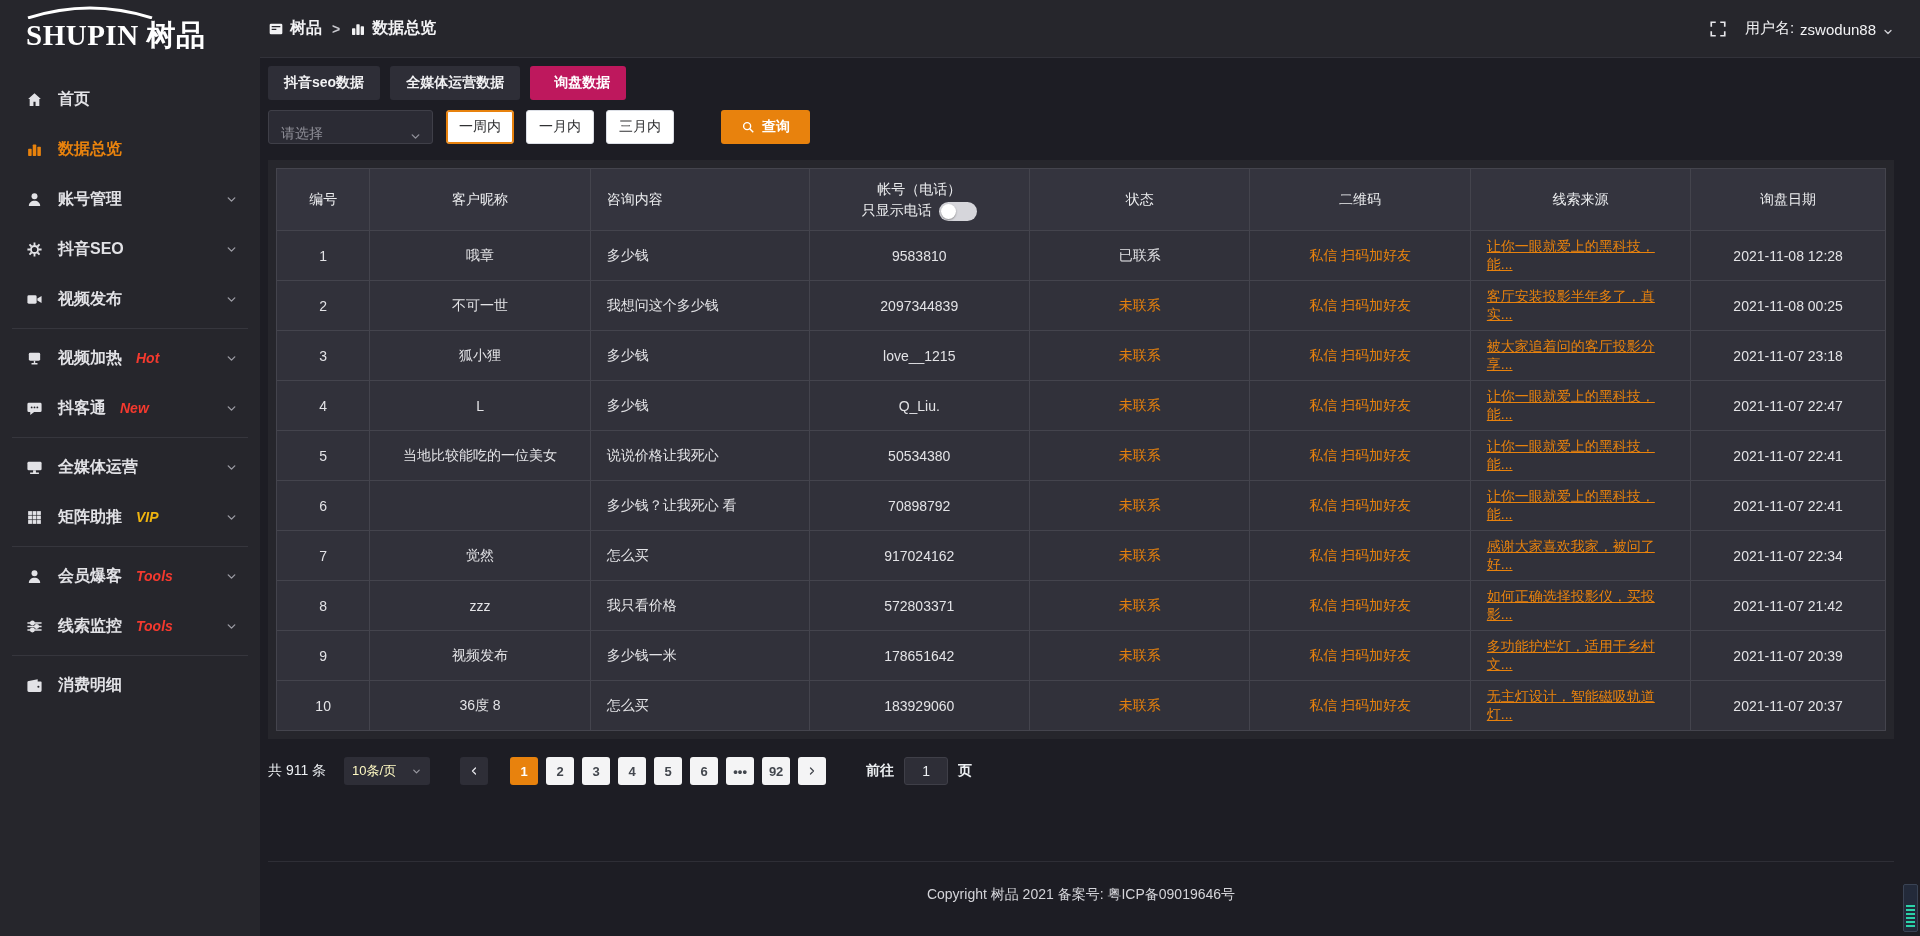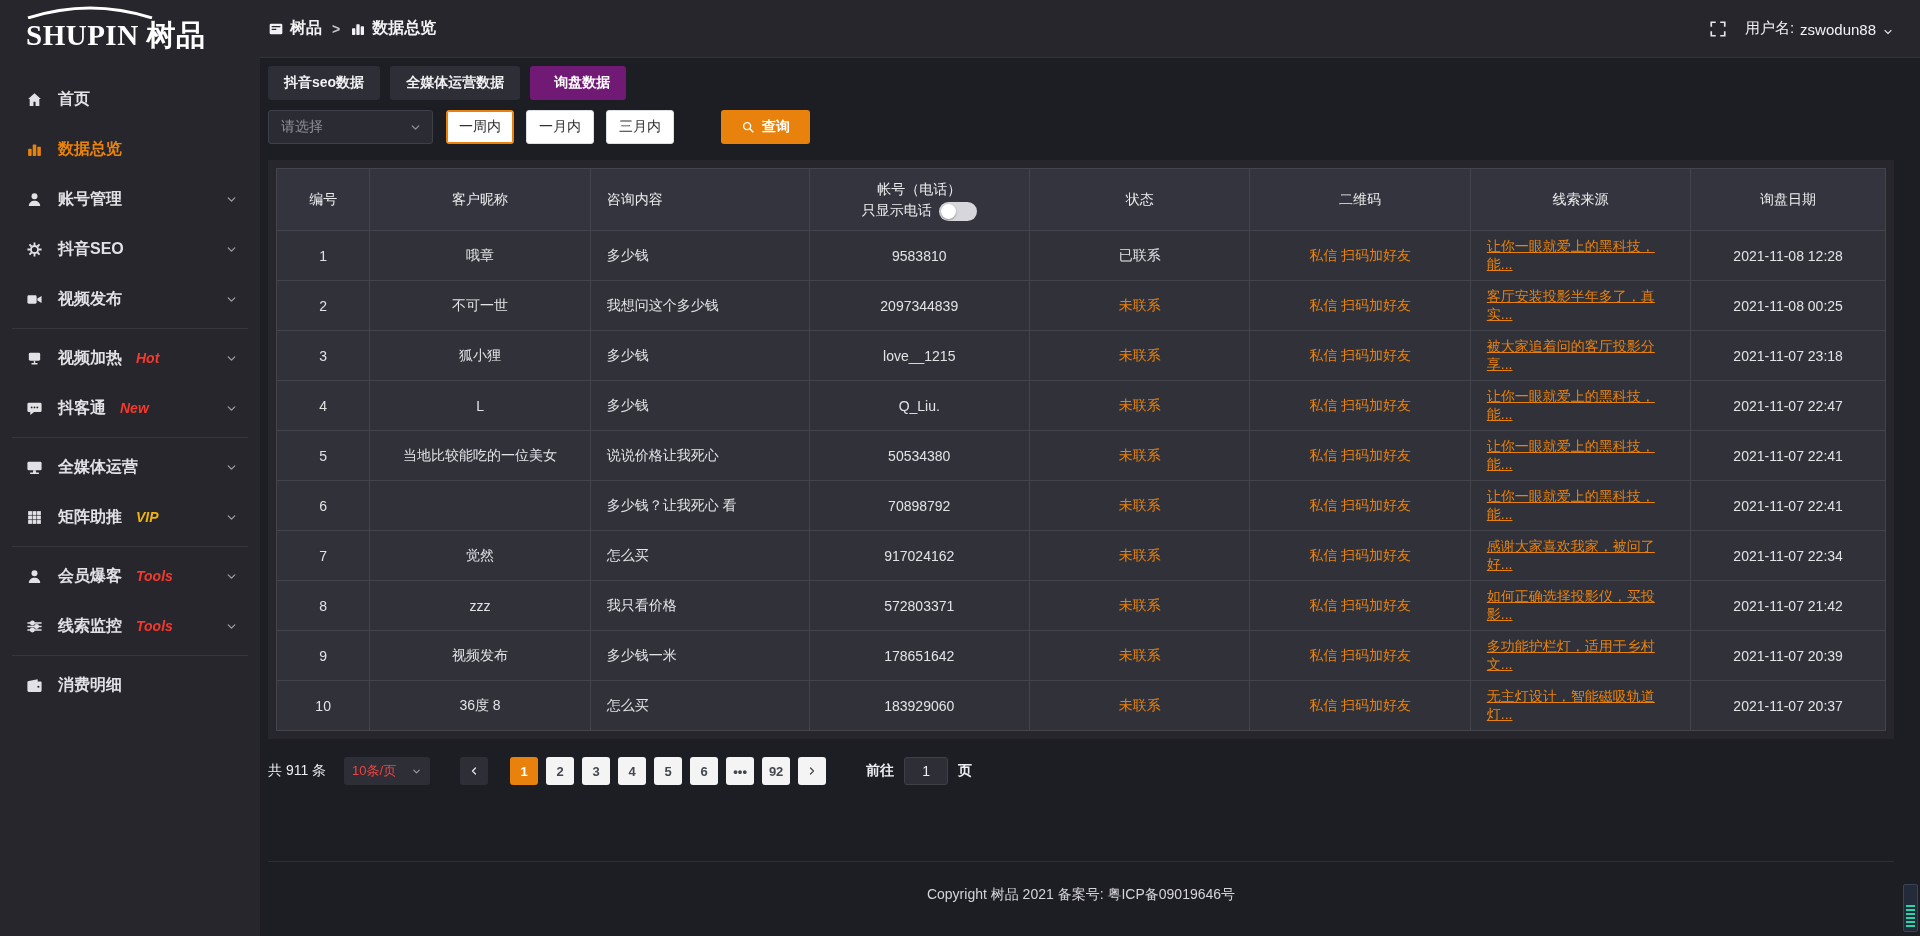--- a/index.html
+++ b/index.html
@@ -37,26 +37,26 @@
   .user-box { display:flex; align-items:flex-end; gap:6px; font-size:15px; color:#f2f2f4; cursor:pointer; }
   .user-box .chev { width:12px; height:12px; color:#cfcfd4; }
 
   .content { padding:8px 26px 0 8px; }
 
   
   .tabs { display:flex; gap:10px; }
   .tab { height:34px; padding:0 16px; border:none; border-radius:3px; background:#2e2e37;
          color:#f2f2f4; font-size:14px; font-weight:bold; cursor:pointer;
          font-family:inherit; }
-  .tab.active { background:#701a75; color:#fff;padding-left:24px; }
+  .tab.active { background:#be185d; color:#fff;padding-left:24px; }
 
   
   .filter-row { display:flex; align-items:center; margin-top:10px; gap:13px; }
   .select { width:165px; height:34px; background:#2b2b34; border:1px solid #3f3f48; border-radius:3px;
-            display:flex; align-items:center; padding:0 10px 0 12px; color:#8f8f98; cursor:pointer; }
+            display:flex; align-items:flex-end; padding:0 10px 0 12px; color:#8f8f98; cursor:pointer; }
   .select .chev { margin-left:auto; width:13px; height:13px; color:#8f8f98; }
   .period-btn { height:34px; padding:0 12px; background:#fff; color:#303133; border:1px solid #dcdfe6;
                 border-radius:3px; font-size:14px; cursor:pointer; font-family:inherit; }
   .period-btn.active { border:1px solid #e8820d; box-shadow:0 0 0 1px #e8820d inset; }
   .query-btn { height:34px; margin-left:34px; padding:0 20px; background:#e8820d; color:#fff; border:none;
                border-radius:3px; font-size:14px; font-weight:bold; cursor:pointer; display:inline-flex;
                align-items:center; gap:7px; font-family:inherit; }
   .query-btn .ic { width:14px; height:14px; }
 
   
@@ -72,21 +72,21 @@
   .knob { position:absolute; left:2px; top:2px; width:15px; height:15px; border-radius:50%; background:#fff;
           box-shadow:0 1px 2px rgba(0,0,0,.35); }
   td.pending { color:#e8820d; }
   .link { color:#e8820d; cursor:pointer; }
   .link.underline { text-decoration:underline; }
 
   
   .pagination { display:flex; align-items:center; margin-top:18px; gap:8px; font-size:14px; color:#eceff2; }
   .pg-total { font-weight:normal; margin-right:10px; }
   .size-select { width:86px; height:28px; background:#2e2e37; border-radius:3px; display:flex; align-items:center;
-                 padding:0 8px; color:#ef4444; font-size:13px; cursor:pointer; margin-right:22px; }
+                 padding:0 8px; color:#fef9c3; font-size:13px; cursor:pointer; margin-right:22px; }
   .size-select .chev { margin-left:auto; width:11px; height:11px; color:#9a9aa2; }
   .pg-btn { width:28px; height:28px; border:none; border-radius:3px; background:#f4f4f5; color:#43474e;
             font-size:13px; font-weight:bold; cursor:pointer; display:inline-flex; align-items:center;
             justify-content:center; font-family:inherit; }
   .pg-btn.active { background:#e8820d; color:#fff; }
   .pg-btn.dark { background:#2e2e37; color:#e6e6ea; }
   .pg-btn .chev { width:12px; height:12px; }
   .pg-prev { margin-right:14px; }
   .pg-next { margin-left:0px; }
   .goto { display:flex; align-items:center; gap:10px; margin-left:32px; font-weight:bold; }

